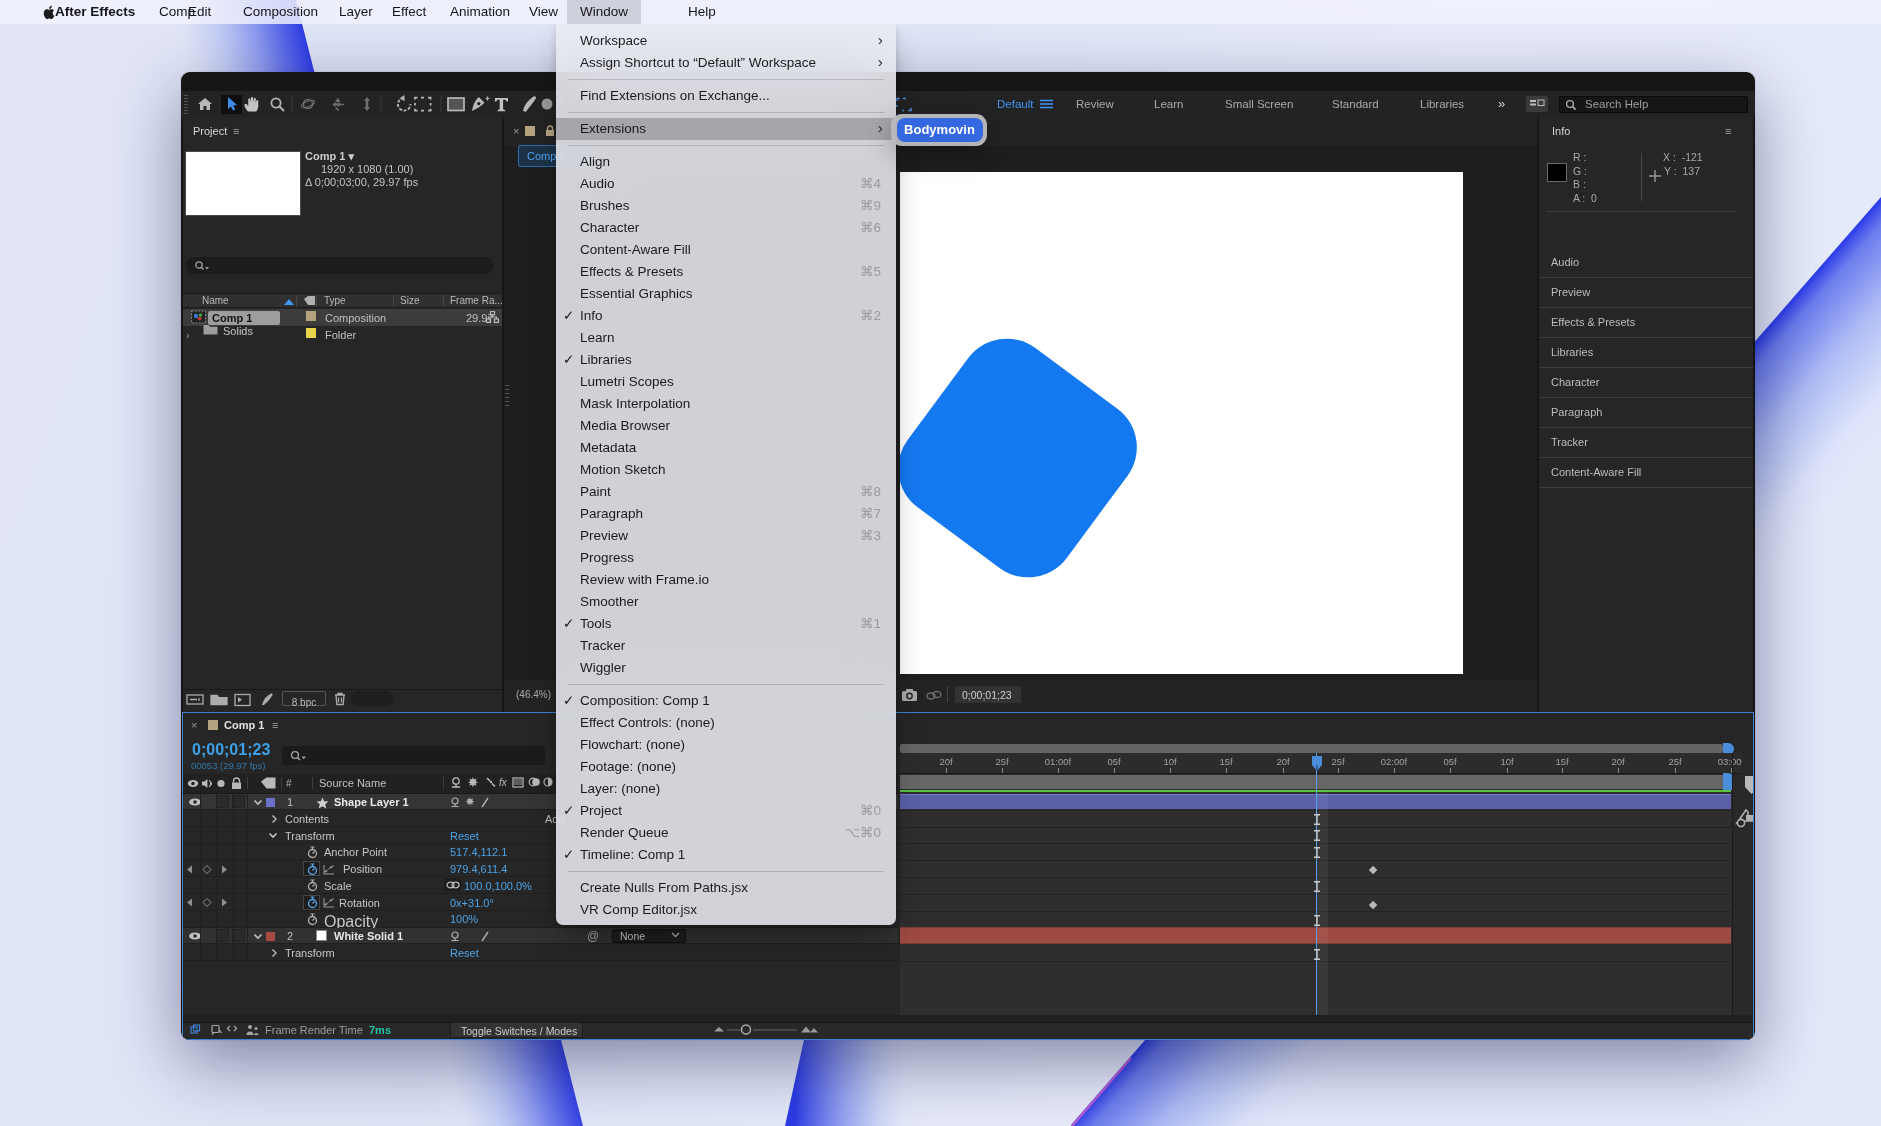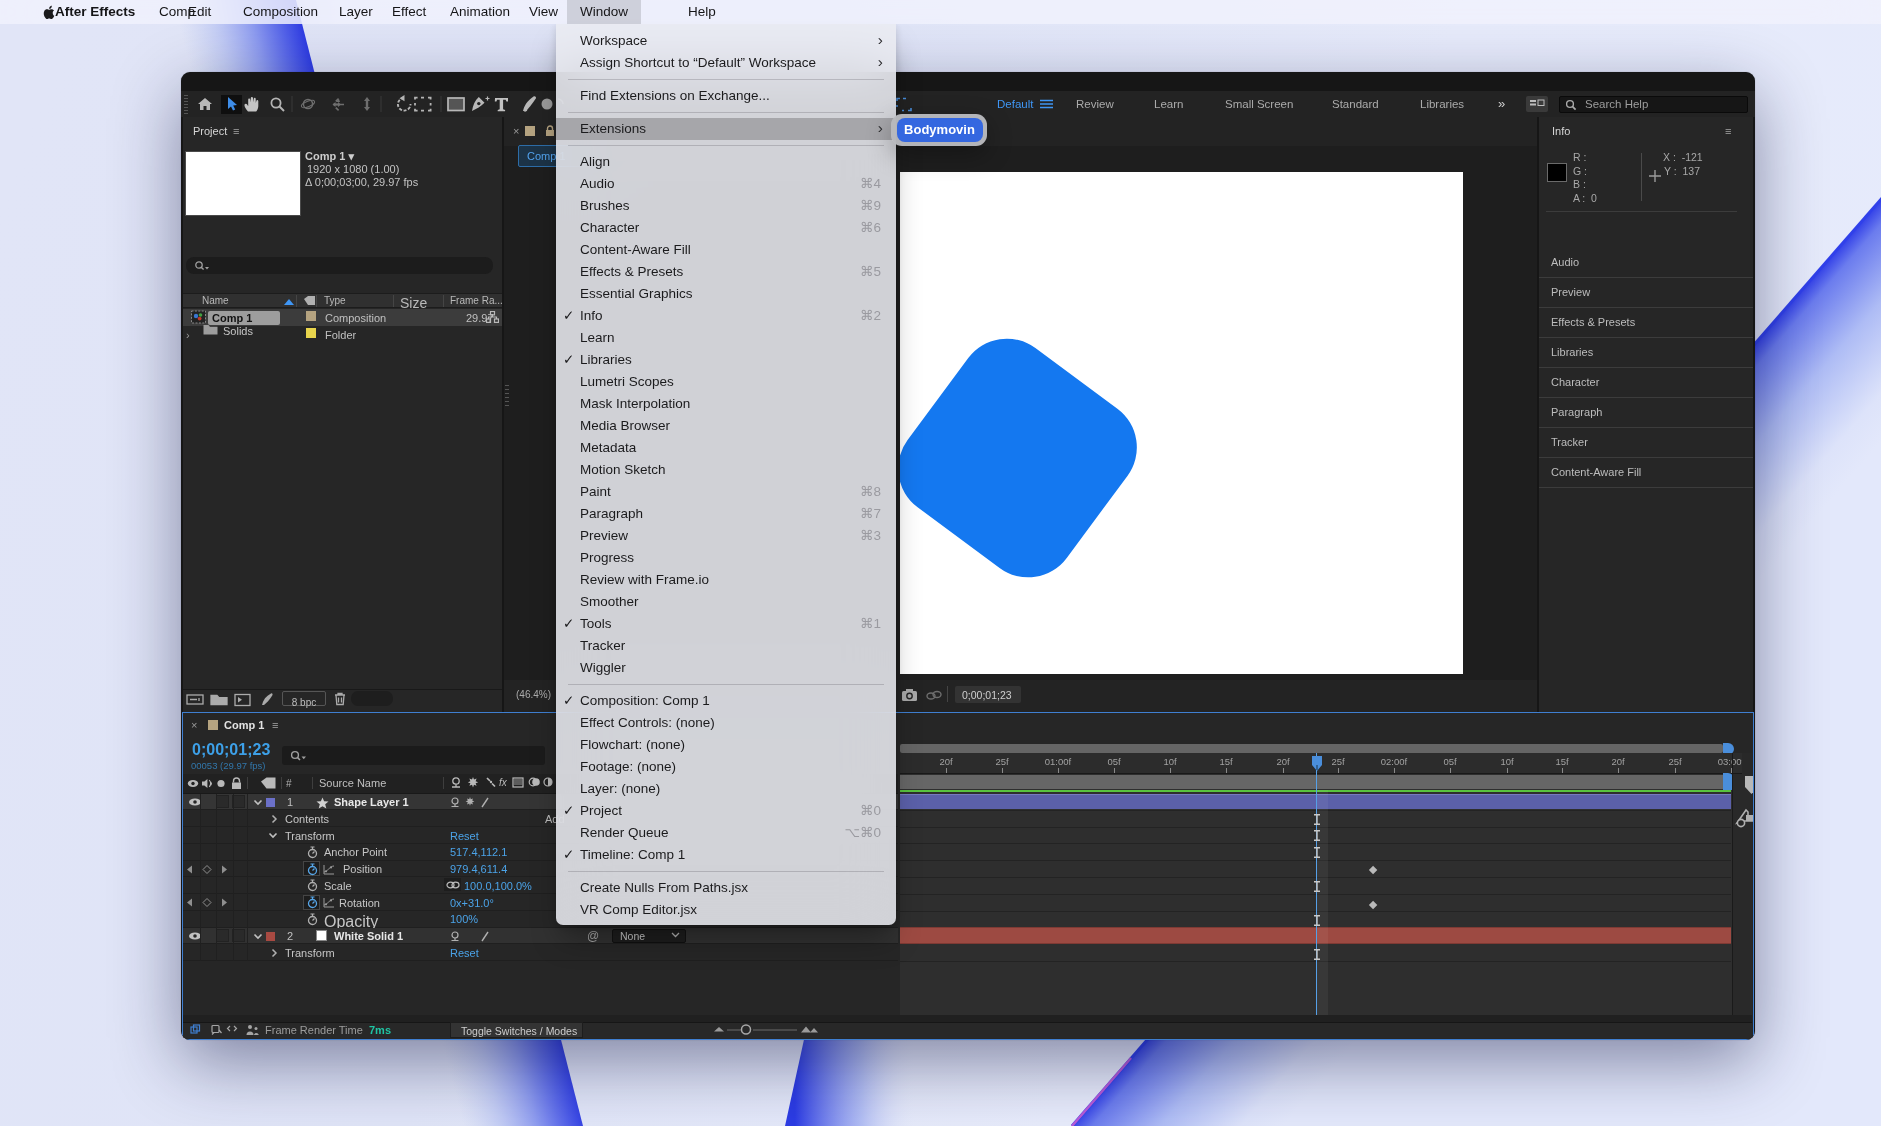--- a/index.html
+++ b/index.html
@@ -185,37 +185,37 @@
           <path d="M7.6 7.6 L10.6 10.6" stroke="#aaaaaa" stroke-width="1.6"></path>
         </svg>
       <span class="ws" style="left:1404px; color:#9d9d9d;">Search Help</span>
     </div>
 
     <div class="panel" id="projpanel" style="left:2px; top:45px; width:319px; height:595px; background:#262626;">
       <span class="ptxt" style="left:10px; top:8px; color:#d6d6d6;">Project</span>
       <span class="ptxt" style="left:50px; top:8px; color:#a5a5a5;">≡</span>
       <div class="abs" style="left:3px; top:35px; width:114px; height:63px; background:#ffffff; outline:1px solid #4a4a4a;"></div>
       <span class="ptxt" style="left:122px; top:33px; color:#cdcdcd; font-weight:bold;">Comp 1 ▾</span>
-      <span class="ptxt" style="left:124px; top:46px; color:#c3c3c3;">1920 x 1080 (1.00)</span>
+      <span class="ptxt" style="left:138px; top:46px; color:#c3c3c3;">1920 x 1080 (1.00)</span>
       <span class="ptxt" style="left:122px; top:59px; color:#c3c3c3;">Δ 0;00;03;00, 29.97 fps</span>
       <div class="abs" style="left:3px; top:140px; width:307px; height:17px; background:#1c1c1c; border-radius:8px;"></div>
       <svg class="abs" style="left:11px; top:143px;" width="16" height="12" viewBox="0 0 16 12">
           <circle cx="5" cy="5" r="3.2" fill="none" stroke="#9f9f9f" stroke-width="1.3"></circle>
           <path d="M7.4 7.4 L9.6 9.6" stroke="#9f9f9f" stroke-width="1.4"></path>
           <path d="M11 7 l4 0 l-2 2.4 Z" fill="#9f9f9f"></path>
         </svg>
 
       <div class="abs" style="left:0; top:176px; width:319px; height:15px; background:#303030; border-top:1px solid #1c1c1c; border-bottom:1px solid #1c1c1c;"></div>
       <span class="ptxt" style="left:19px; top:178px; color:#b9b9b9; font-size:10px;">Name</span>
       <span class="abs" style="left:101px; top:182px; width:0; height:0; border-left:5px solid transparent; border-right:5px solid transparent; border-bottom:6px solid #3f96f5;"></span>
       <svg class="abs" style="left:120px; top:178px;" width="14" height="11" viewBox="0 0 14 11">
           <path d="M1 4 L5 1 H12 V10 H5 Z" fill="#b0b0b0" transform="rotate(0)"></path>
         </svg>
       <span class="ptxt" style="left:141px; top:178px; color:#b9b9b9; font-size:10px;">Type</span>
-      <span class="ptxt" style="left:217px; top:178px; color:#b9b9b9; font-size:14px;">Size</span>
+      <span class="ptxt" style="left:217px; top:178px; color:#b9b9b9; font-size:10px;">Size</span>
       <span class="ptxt" style="left:267px; top:178px; color:#b9b9b9; font-size:10px;">Frame Ra...</span>
       <div class="vline" style="left:113px; top:178px; height:12px;"></div>
       <div class="vline" style="left:133px; top:178px; height:12px;"></div>
       <div class="vline" style="left:210px; top:178px; height:12px;"></div>
       <div class="vline" style="left:260px; top:178px; height:12px;"></div>
 
       <div class="abs" style="left:0; top:192px; width:319px; height:17px; background:#3c3c3c;"></div>
       <svg class="abs" style="left:8px; top:193px;" width="15" height="14" viewBox="0 0 15 14">
           <rect x="0.5" y="1" width="14" height="12" fill="#222" stroke="#888" stroke-dasharray="2 1.4"></rect>
           <circle cx="5" cy="6" r="2.2" fill="#3a76d0"></circle>

